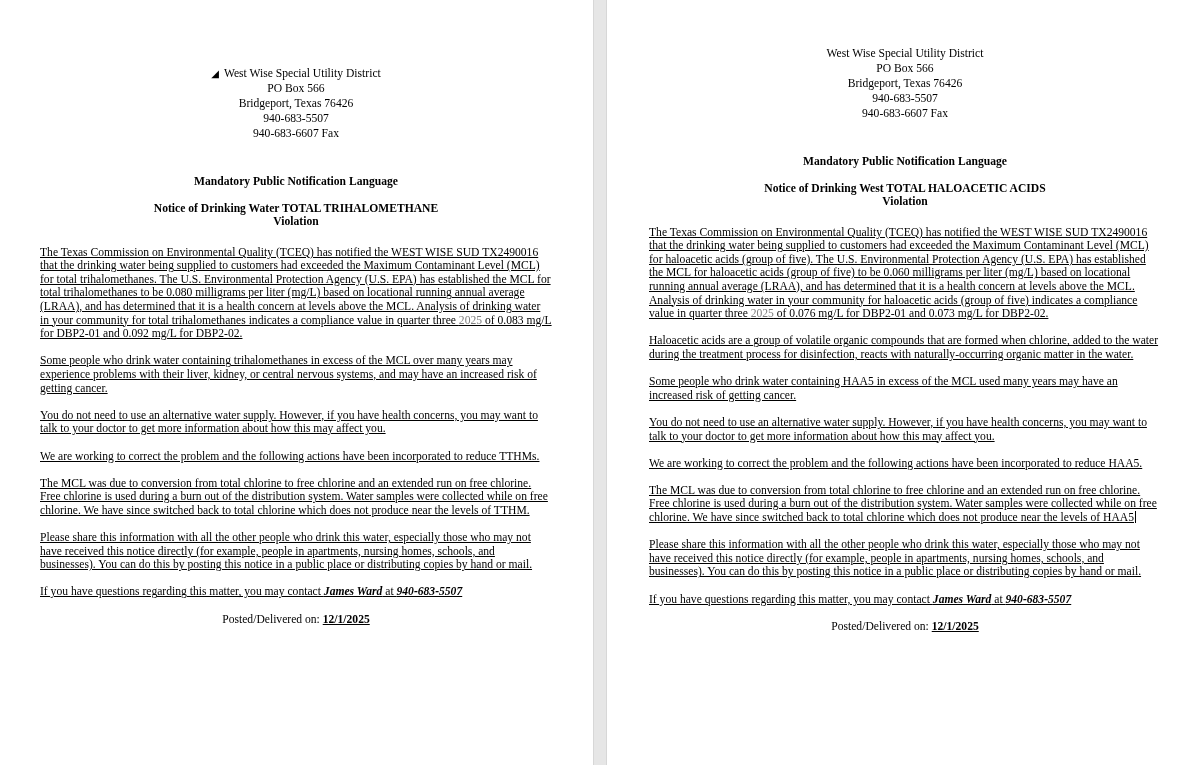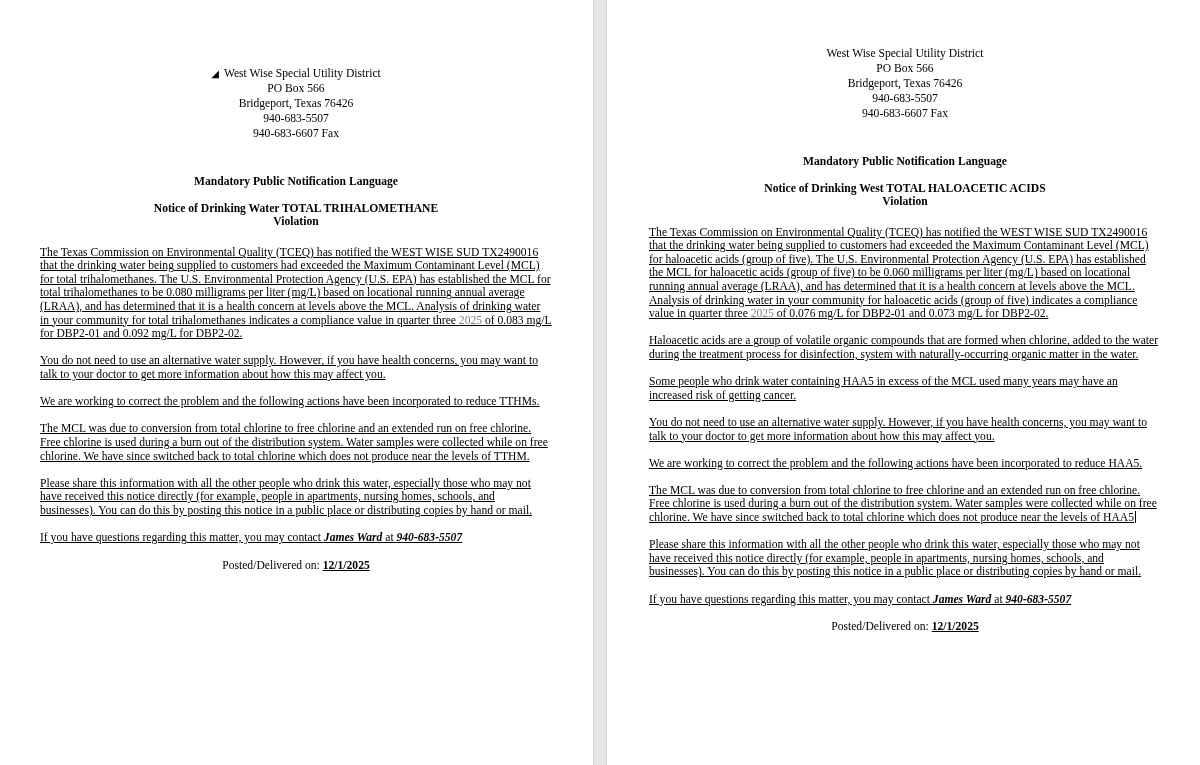--- a/index.html
+++ b/index.html
@@ -62,20 +62,21 @@
       <div>940-683-5507</div>
       <div>940-683-6607 Fax</div>
     </div>
     <div class="notice-heading">Mandatory Public Notification Language</div>
     <div class="doc-title">
       <div>Notice of Drinking Water TOTAL TRIHALOMETHANE</div>
       <div>Violation</div>
     </div>
     <div class="body-text">
         <p class="para"><span>The Texas Commission on Environmental Quality (TCEQ) has notified the WEST WISE SUD TX2490016 that the drinking water being supplied to customers had exceeded the Maximum Contaminant Level (MCL) for total trihalomethanes. The U.S. Environmental Protection Agency (U.S. EPA) has established the MCL for total trihalomethanes to be 0.080 milligrams per liter (mg/L) based on locational running annual average (LRAA), and has determined that it is a health concern at levels above the MCL. Analysis of drinking water in your community for total trihalomethanes indicates a compliance value in quarter three </span><span class="seg-gray">2025</span><span> of 0.083 mg/L for DBP2-01 and 0.092 mg/L for DBP2-02.</span></p>
+        <p class="para"><span>Some people who drink water containing trihalomethanes in excess of the MCL over many years may experience problems with their liver, kidney, or central nervous systems, and may have an increased risk of getting cancer.</span></p>
         <p class="para"><span>You do not need to use an alternative water supply. However, if you have health concerns, you may want to talk to your doctor to get more information about how this may affect you.</span></p>
         <p class="para"><span>We are working to correct the problem and the following actions have been incorporated to reduce TTHMs.</span></p>
         <p class="para"><span>The MCL was due to conversion from total chlorine to free chlorine and an extended run on free chlorine. Free chlorine is used during a burn out of the distribution system. Water samples were collected while on free chlorine. We have since switched back to total chlorine which does not produce near the levels of TTHM.</span></p>
         <p class="para"><span>Please share this information with all the other people who drink this water, especially those who may not have received this notice directly (for example, people in apartments, nursing homes, schools, and businesses). You can do this by posting this notice in a public place or distributing copies by hand or mail.</span></p>
         <p class="para"><span>If you have questions regarding this matter, you may contact </span><span class="seg-bi">James Ward</span><span> at </span><span class="seg-bi">940-683-5507</span></p>
       </div>
     <div class="footer">
       <span>Posted/Delivered on:</span>
       <span class="date">12/1/2025</span>
     </div>
@@ -91,21 +92,21 @@
       <div>940-683-5507</div>
       <div>940-683-6607 Fax</div>
     </div>
     <div class="notice-heading">Mandatory Public Notification Language</div>
     <div class="doc-title">
       <div>Notice of Drinking West TOTAL HALOACETIC ACIDS</div>
       <div>Violation</div>
     </div>
     <div class="body-text">
         <p class="para"><span>The Texas Commission on Environmental Quality (TCEQ) has notified the WEST WISE SUD TX2490016 that the drinking water being supplied to customers had exceeded the Maximum Contaminant Level (MCL) for haloacetic acids (group of five). The U.S. Environmental Protection Agency (U.S. EPA) has established the MCL for haloacetic acids (group of five) to be 0.060 milligrams per liter (mg/L) based on locational running annual average (LRAA), and has determined that it is a health concern at levels above the MCL. Analysis of drinking water in your community for haloacetic acids (group of five) indicates a compliance value in quarter three </span><span class="seg-gray">2025</span><span> of 0.076 mg/L for DBP2-01 and 0.073 mg/L for DBP2-02.</span></p>
-        <p class="para"><span>Haloacetic acids are a group of volatile organic compounds that are formed when chlorine, added to the water during the treatment process for disinfection, system with naturally-occurring organic matter in the water.</span></p>
+        <p class="para"><span>Haloacetic acids are a group of volatile organic compounds that are formed when chlorine, added to the water during the treatment process for disinfection, reacts with naturally-occurring organic matter in the water.</span></p>
         <p class="para"><span>Some people who drink water containing HAA5 in excess of the MCL used many years may have an increased risk of getting cancer.</span></p>
         <p class="para"><span>You do not need to use an alternative water supply. However, if you have health concerns, you may want to talk to your doctor to get more information about how this may affect you.</span></p>
         <p class="para"><span>We are working to correct the problem and the following actions have been incorporated to reduce HAA5.</span></p>
         <p class="para"><span>The MCL was due to conversion from total chlorine to free chlorine and an extended run on free chlorine. Free chlorine is used during a burn out of the distribution system. Water samples were collected while on free chlorine. We have since switched back to total chlorine which does not produce near the levels of HAA5</span><span class="caret"></span></p>
         <p class="para"><span>Please share this information with all the other people who drink this water, especially those who may not have received this notice directly (for example, people in apartments, nursing homes, schools, and businesses). You can do this by posting this notice in a public place or distributing copies by hand or mail.</span></p>
         <p class="para"><span>If you have questions regarding this matter, you may contact </span><span class="seg-bi">James Ward</span><span> at </span><span class="seg-bi">940-683-5507</span></p>
       </div>
     <div class="footer">
       <span>Posted/Delivered on:</span>
       <span class="date">12/1/2025</span>

